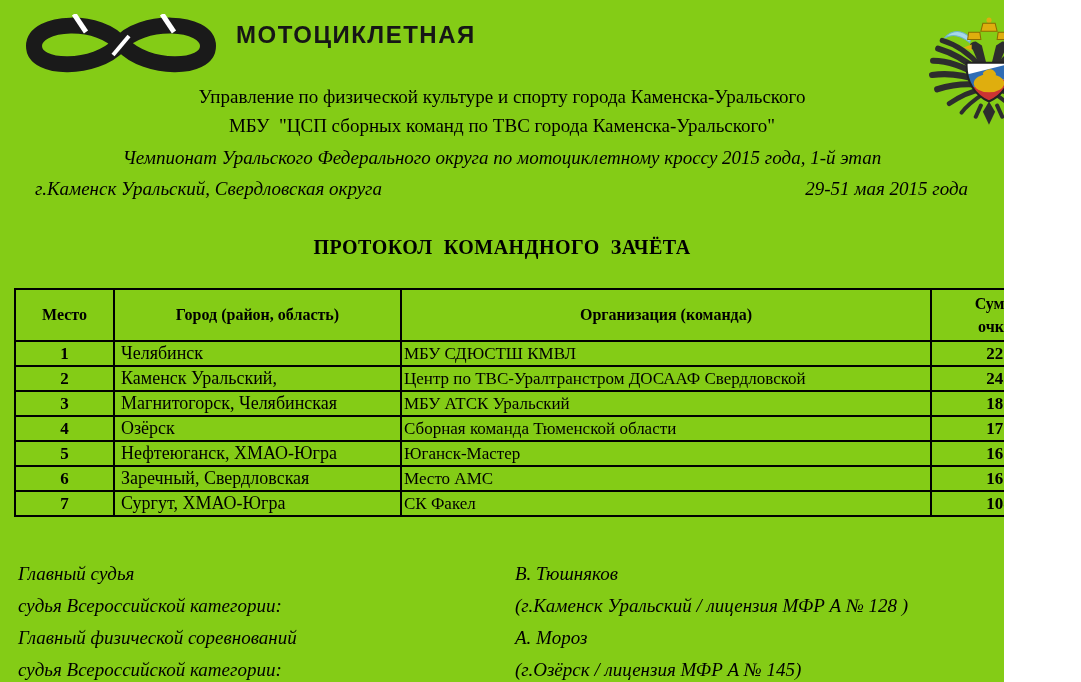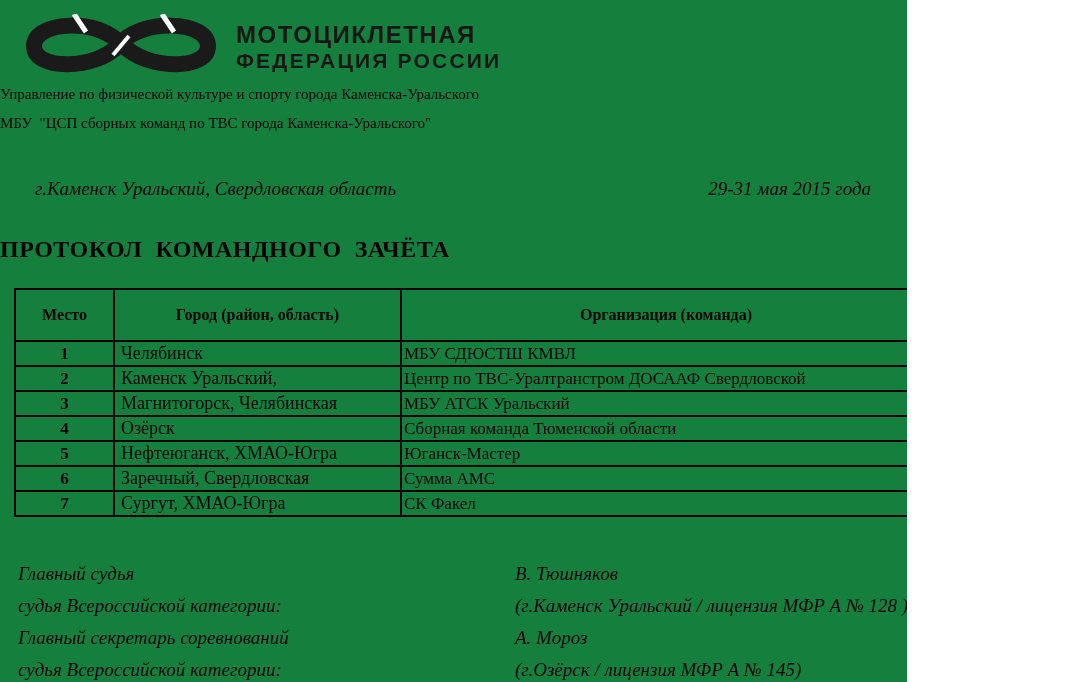--- a/index.html
+++ b/index.html
@@ -1,51 +1,51 @@
 <!DOCTYPE html>
 <html><head>
 <meta charset="utf-8">
 <style>
   * { box-sizing: border-box; }
   html, body { margin: 0; padding: 0; background: #fff; }
   .page {
     position: relative;
-    width: 907px;
+    width: 1004px;
     height: 682px;
-    background: #15803d;
+    background: #84cc16;
     color: #000;
     font-family: "Liberation Serif", serif;
     overflow: hidden;
   }
 
   
   .mfr-logo { position: absolute; left: 18px; top: 14px; }
   .fed-name {
     position: absolute; left: 236px; top: 22px;
     font-family: "Liberation Sans", sans-serif;
     color: #161616; line-height: 1.05;
   }
   .fed-name .l1 { font-size: 24px; font-weight: 800; letter-spacing: 1.5px; }
   .fed-name .l2 { font-size: 21px; font-weight: 700; letter-spacing: 2.2px; margin-top: 3px; }
   .emblem { position: absolute; left: 928px; top: 16px; }
 
   
-  .center-line { position: absolute; left: 0; width: 100%; font-size: 15px; }
+  .center-line { position: absolute; left: 0; width: 100%; text-align: center; font-size: 19px; }
   .line-department { top: 86px; }
   .line-club { top: 115px; white-space: pre-wrap; }
   .line-championship { top: 147px; font-style: italic; }
   .line-place-date {
     position: absolute; top: 178px; left: 35px; right: 36px;
     display: flex; justify-content: space-between;
     font-size: 19px; font-style: italic;
   }
 
   .doc-title {
     position: absolute; top: 236px; left: 0; width: 100%;
-    font-size: 24px; font-weight: bold;
+    text-align: center; font-size: 20px; font-weight: bold;
     letter-spacing: 0.5px; white-space: pre-wrap;
   }
 
   
   table.results {
     position: absolute; left: 14px; top: 288px; width: 1052px;
     border-collapse: collapse; table-layout: fixed;
   }
   .results th, .results td { border: 2px solid #000; padding: 0 2px; overflow: hidden; }
   .results th { font-size: 16px; font-weight: bold; height: 52px; text-align: center; }
@@ -71,21 +71,20 @@
     <svg width="205" height="62" viewBox="0 0 205 62">
       <path d="M103 31 C 84 4, 16 6, 16 32 C 16 57, 78 56, 101 31 C 122 4, 190 6, 190 32 C 190 57, 128 56, 105 31" fill="none" stroke="#1a1a1a" stroke-width="16"></path>
       <line x1="56" y1="0" x2="68" y2="18" stroke="#ffffff" stroke-width="5"></line>
       <line x1="144" y1="0" x2="156" y2="18" stroke="#ffffff" stroke-width="5"></line>
       <line x1="95" y1="41" x2="111" y2="22" stroke="#ffffff" stroke-width="4"></line>
     </svg>
   </div>
 
   <div class="fed-name">
     <div class="l1">МОТОЦИКЛЕТНАЯ</div>
-    <div class="l2">ФЕДЕРАЦИЯ РОССИИ</div>
   </div>
 
   <div class="emblem">
     <svg width="122" height="114" viewBox="0 0 120 112">
 
       <path d="M42 22 C34 13 23 13 16 22 C23 17 32 19 41 26 Z" fill="#a8d8ea" stroke="#6fb3cc" stroke-width="1"></path>
       <path d="M78 22 C86 13 97 13 104 22 C97 17 88 19 79 26 Z" fill="#a8d8ea" stroke="#6fb3cc" stroke-width="1"></path>
 
       <g stroke="#2d2d2d" stroke-linecap="round" fill="none">
         <path d="M52 50 C40 36 28 28 14 24" stroke-width="5"></path>
@@ -126,23 +125,24 @@
       </g>
       <path d="M38 46 L82 46 C83 64 74 78 60 84 C46 78 37 64 38 46 Z" fill="none" stroke="#222" stroke-width="2"></path>
 
       <path d="M60 84 L66 94 L60 107 L54 94 Z" fill="#2d2d2d"></path>
       <path d="M52 88 L47 99 M68 88 L73 99" stroke="#2d2d2d" stroke-width="4" stroke-linecap="round"></path>
     </svg>
   </div>
 
   <div class="center-line line-department">Управление по физической культуре и спорту города Каменска-Уральского</div>
   <div class="center-line line-club">МБУ  "ЦСП сборных команд по ТВС города Каменска-Уральского"</div>
+  <div class="center-line line-championship">Чемпионат Уральского Федерального округа по мотоциклетному кроссу 2015 года, 1-й этап</div>
   <div class="line-place-date">
-    <span>г.Каменск Уральский, Свердловская область</span>
-    <span>29-31 мая 2015 года</span>
+    <span>г.Каменск Уральский, Свердловская округа</span>
+    <span>29-51 мая 2015 года</span>
   </div>
 
   <div class="doc-title">ПРОТОКОЛ  КОМАНДНОГО  ЗАЧЁТА</div>
 
   <table class="results">
     <colgroup>
       <col style="width:99px">
         <col style="width:287px">
         <col style="width:530px">
         <col style="width:136px">
@@ -182,21 +182,21 @@
       </tr>
       <tr>
         <td class="cell-place">5</td>
         <td class="cell-city">Нефтеюганск, ХМАО-Югра</td>
         <td class="cell-org">Юганск-Мастер</td>
         <td class="cell-points">165</td>
       </tr>
       <tr>
         <td class="cell-place">6</td>
         <td class="cell-city">Заречный, Свердловская</td>
-        <td class="cell-org">Сумма АМС</td>
+        <td class="cell-org">Место АМС</td>
         <td class="cell-points">161</td>
       </tr>
       <tr>
         <td class="cell-place">7</td>
         <td class="cell-city">Сургут, ХМАО-Югра</td>
         <td class="cell-org">СК Факел</td>
         <td class="cell-points">108</td>
       </tr>
     </tbody>
   </table>
@@ -204,21 +204,21 @@
   <div class="officials">
     <div class="off-row">
       <span class="off-role">Главный судья</span>
       <span class="off-value">В. Тюшняков</span>
     </div>
     <div class="off-row">
       <span class="off-role">судья Всероссийской категории:</span>
       <span class="off-value">(г.Каменск Уральский / лицензия МФР А № 128 )</span>
     </div>
     <div class="off-row">
-      <span class="off-role">Главный секретарь соревнований</span>
+      <span class="off-role">Главный физической соревнований</span>
       <span class="off-value">А. Мороз</span>
     </div>
     <div class="off-row">
       <span class="off-role">судья Всероссийской категории:</span>
       <span class="off-value">(г.Озёрск / лицензия МФР А № 145)</span>
     </div>
   </div>
 
 </div>
 

